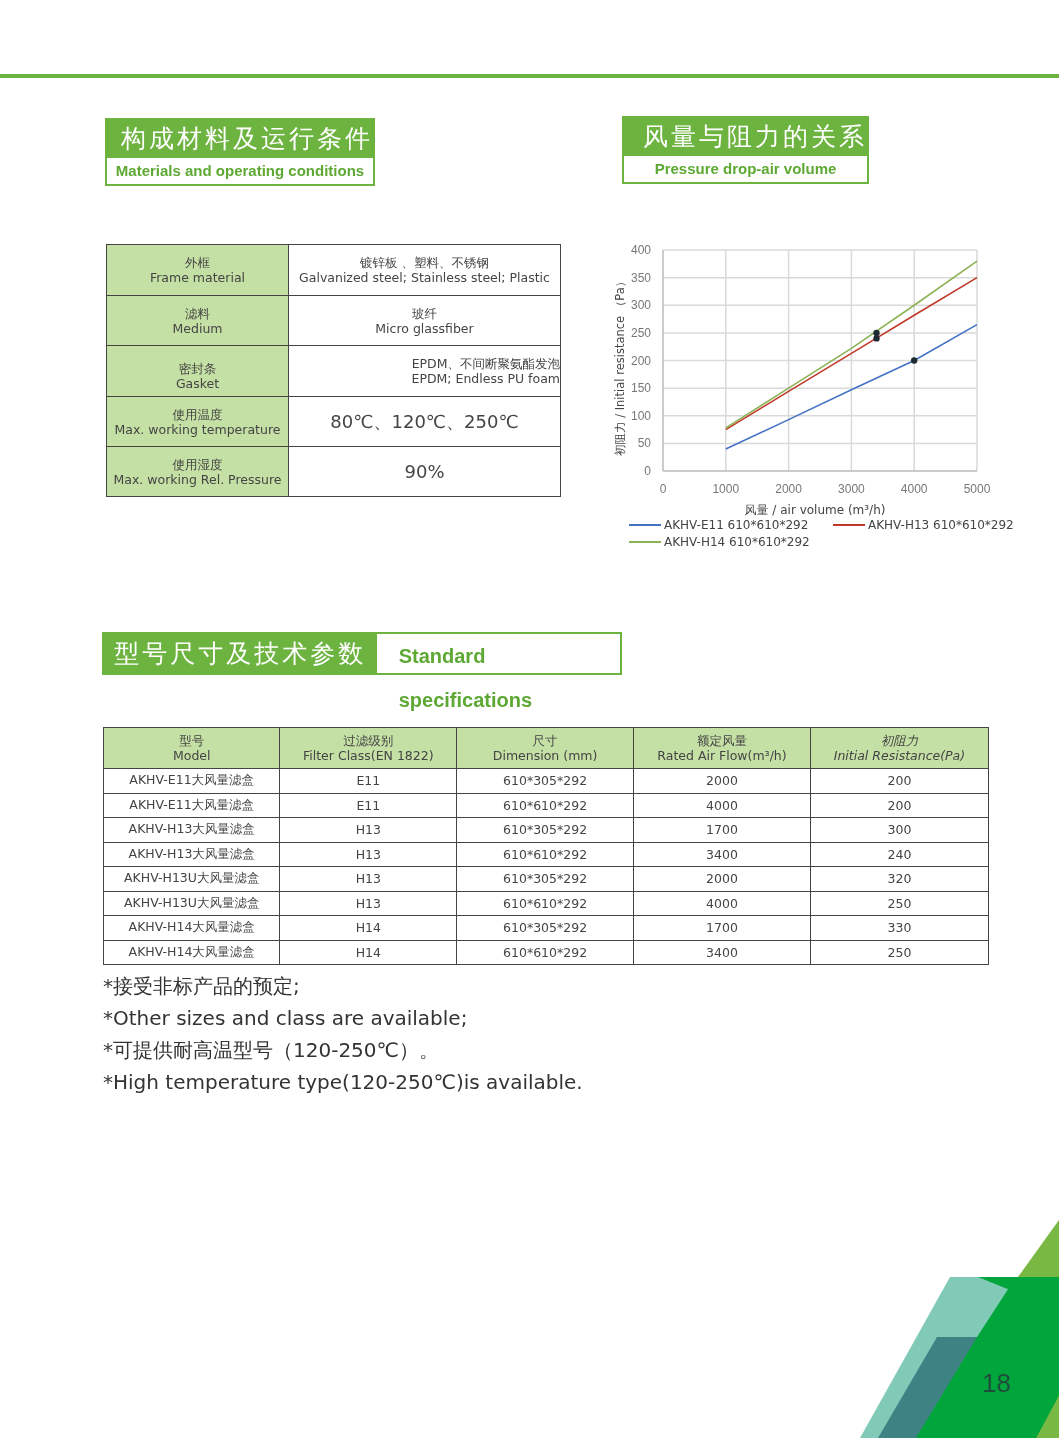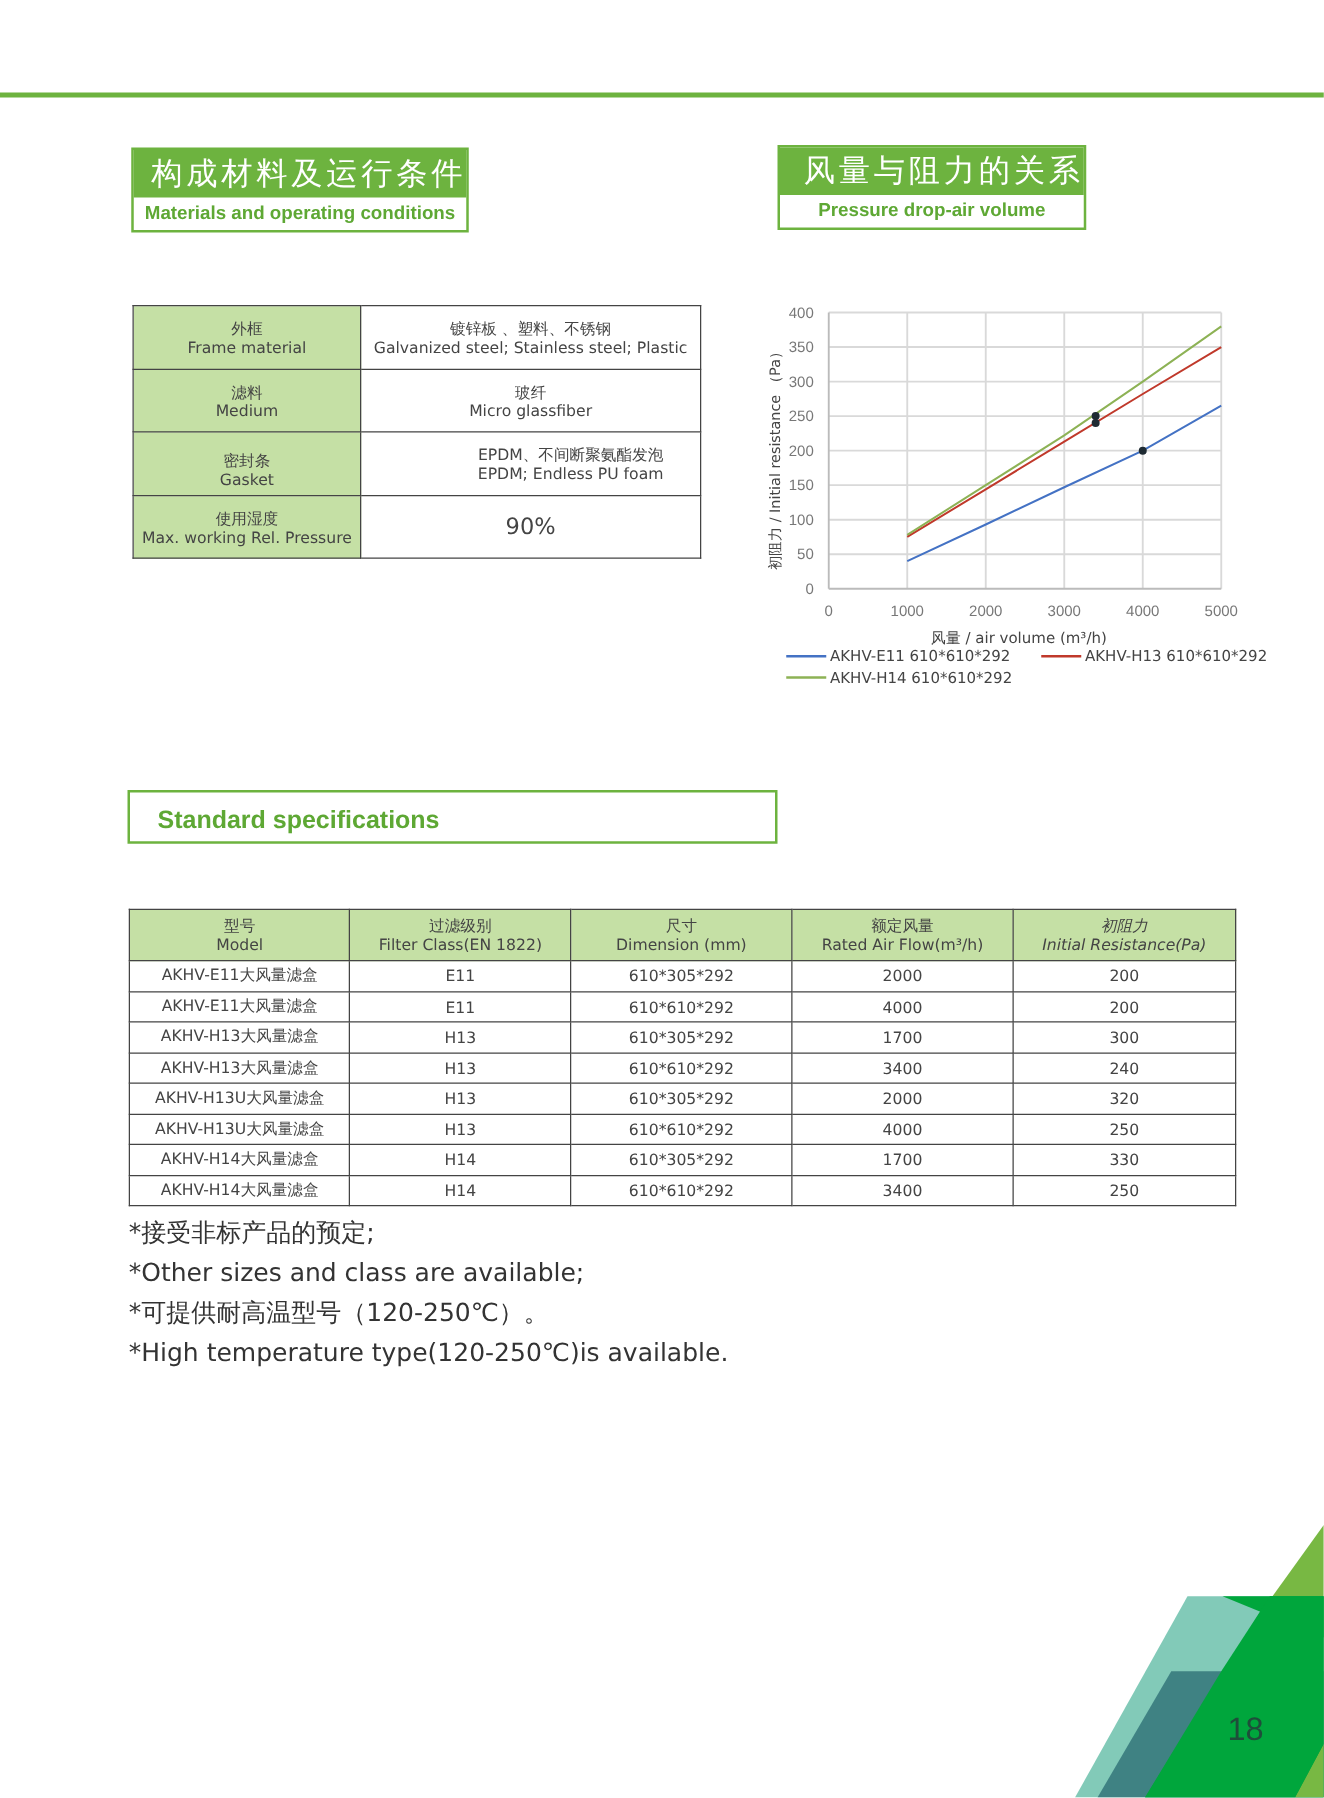--- a/index.html
+++ b/index.html
@@ -71,24 +71,31 @@
     <td>
           <div>玻纤</div>
           <div>Micro glassfiber</div>
         </td>
   </tr>
   <tr style="height:51px">
     <td class="lbl" style="padding-top:10px">
           <div>密封条</div>
           <div>Gasket</div>
         </td>
-    <td style="text-align:center;padding-left:64px">
+    <td style="text-align:right;padding-left:64px">
           <div>EPDM、不间断聚氨酯发泡</div>
           <div>EPDM; Endless PU foam</div>
         </td>
+  </tr>
+  <tr style="height:50px">
+    <td class="lbl">
+          <div>使用温度</div>
+          <div>Max. working temperature</div>
+        </td>
+    <td class="big">80℃、120℃、250℃</td>
   </tr>
   <tr style="height:50px">
     <td class="lbl">
           <div>使用湿度</div>
           <div>Max. working Rel. Pressure</div>
         </td>
     <td class="big">90%</td>
   </tr>
 </tbody>
   </table>
@@ -148,20 +155,21 @@
       <span class="sw" style="background:#c0392b"></span>
       <span>AKHV-H13 610*610*292</span>
     </div>
   <div class="legend" style="left:24px;top:297px">
       <span class="sw" style="background:#8db255"></span>
       <span>AKHV-H14 610*610*292</span>
     </div>
 </div>
 
 <div id="title-specs">
+  <div class="zh">型号尺寸及技术参数</div>
   <div class="en">Standard specifications</div>
 </div>
 
 <table id="spec-table">
   <thead>
     <tr id="spec-head">
         <th style="width: 177px;">
           <div>型号</div>
           <div>Model</div>
         </th>

